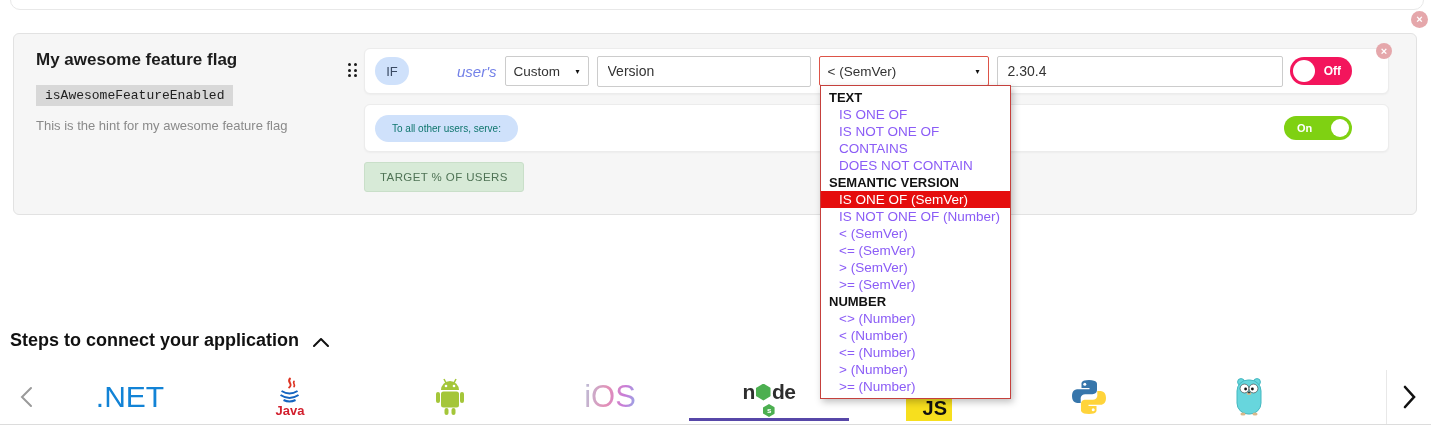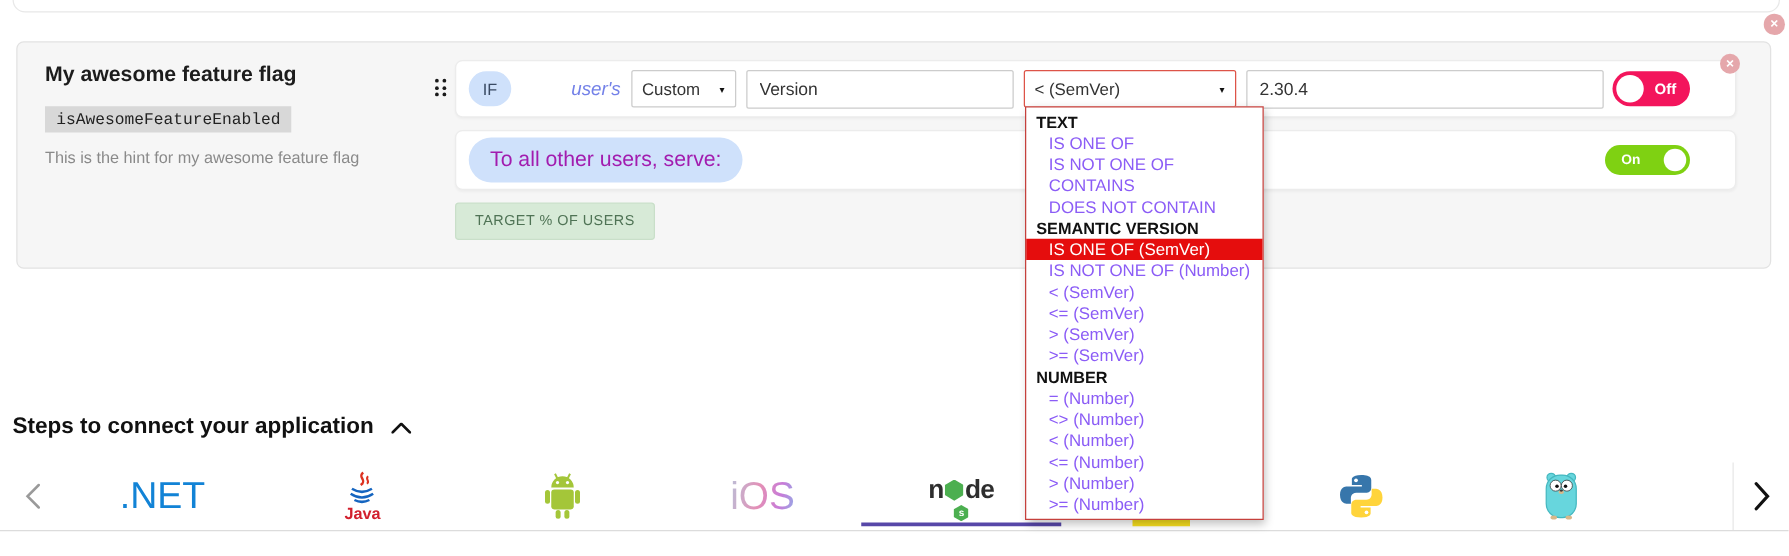--- a/index.html
+++ b/index.html
@@ -81,22 +81,22 @@
   .toggle .knob { position: absolute; background: #fff; border-radius: 50%; }
   .toggle .t-label { position: absolute; color: #fff; font-weight: bold; }
   .toggle-off { width: 62px; height: 28px; background: #f3155c; }
   .toggle-off .knob { left: 3px; top: 3px; width: 22px; height: 22px; }
   .toggle-off .t-label { right: 11px; top: 7px; font-size: 12px; }
   .toggle-on { width: 68px; height: 24px; background: #7fd112; border-radius: 12px; }
   .toggle-on .knob { right: 3px; top: 3px; width: 18px; height: 18px; }
   .toggle-on .t-label { left: 13px; top: 6px; font-size: 11px; }
 
   .serve-pill {
-    background: #cfe1fb; color: #a21caf; border-radius: 18px;
-    padding: 8px 17px; font-size: 17px; flex: 0 0 auto;
+    background: #cfe1fb; color: #0f766e; border-radius: 18px;
+    padding: 8px 17px; font-size: 10px; flex: 0 0 auto;
   }
 
   .buttons-row { position: absolute; left: 350px; top: 128px; display: flex; gap: 17px; }
   .green-btn {
     background: #d7ead7; border: 1px solid #c9dfc9; color: #4f7355;
     font-size: 11.5px; letter-spacing: 0.4px; padding: 8px 15px;
     border-radius: 3px; cursor: pointer; font-family: "Liberation Sans", sans-serif;
   }
 
   
@@ -226,21 +226,20 @@
   <div class="dd-opt">CONTAINS</div>
   <div class="dd-opt">DOES NOT CONTAIN</div>
   <div class="dd-group">SEMANTIC VERSION</div>
   <div class="dd-opt selected">IS ONE OF (SemVer)</div>
   <div class="dd-opt">IS NOT ONE OF (Number)</div>
   <div class="dd-opt">&lt; (SemVer)</div>
   <div class="dd-opt">&lt;= (SemVer)</div>
   <div class="dd-opt">&gt; (SemVer)</div>
   <div class="dd-opt">&gt;= (SemVer)</div>
   <div class="dd-group">NUMBER</div>
-  <div class="dd-opt">= (Number)</div>
   <div class="dd-opt">&lt;&gt; (Number)</div>
   <div class="dd-opt">&lt; (Number)</div>
   <div class="dd-opt">&lt;= (Number)</div>
   <div class="dd-opt">&gt; (Number)</div>
   <div class="dd-opt">&gt;= (Number)</div>
 </div>
 
 <div class="steps-heading">
   <span>Steps to connect your application</span>
   <span class="collapse-chevron">

